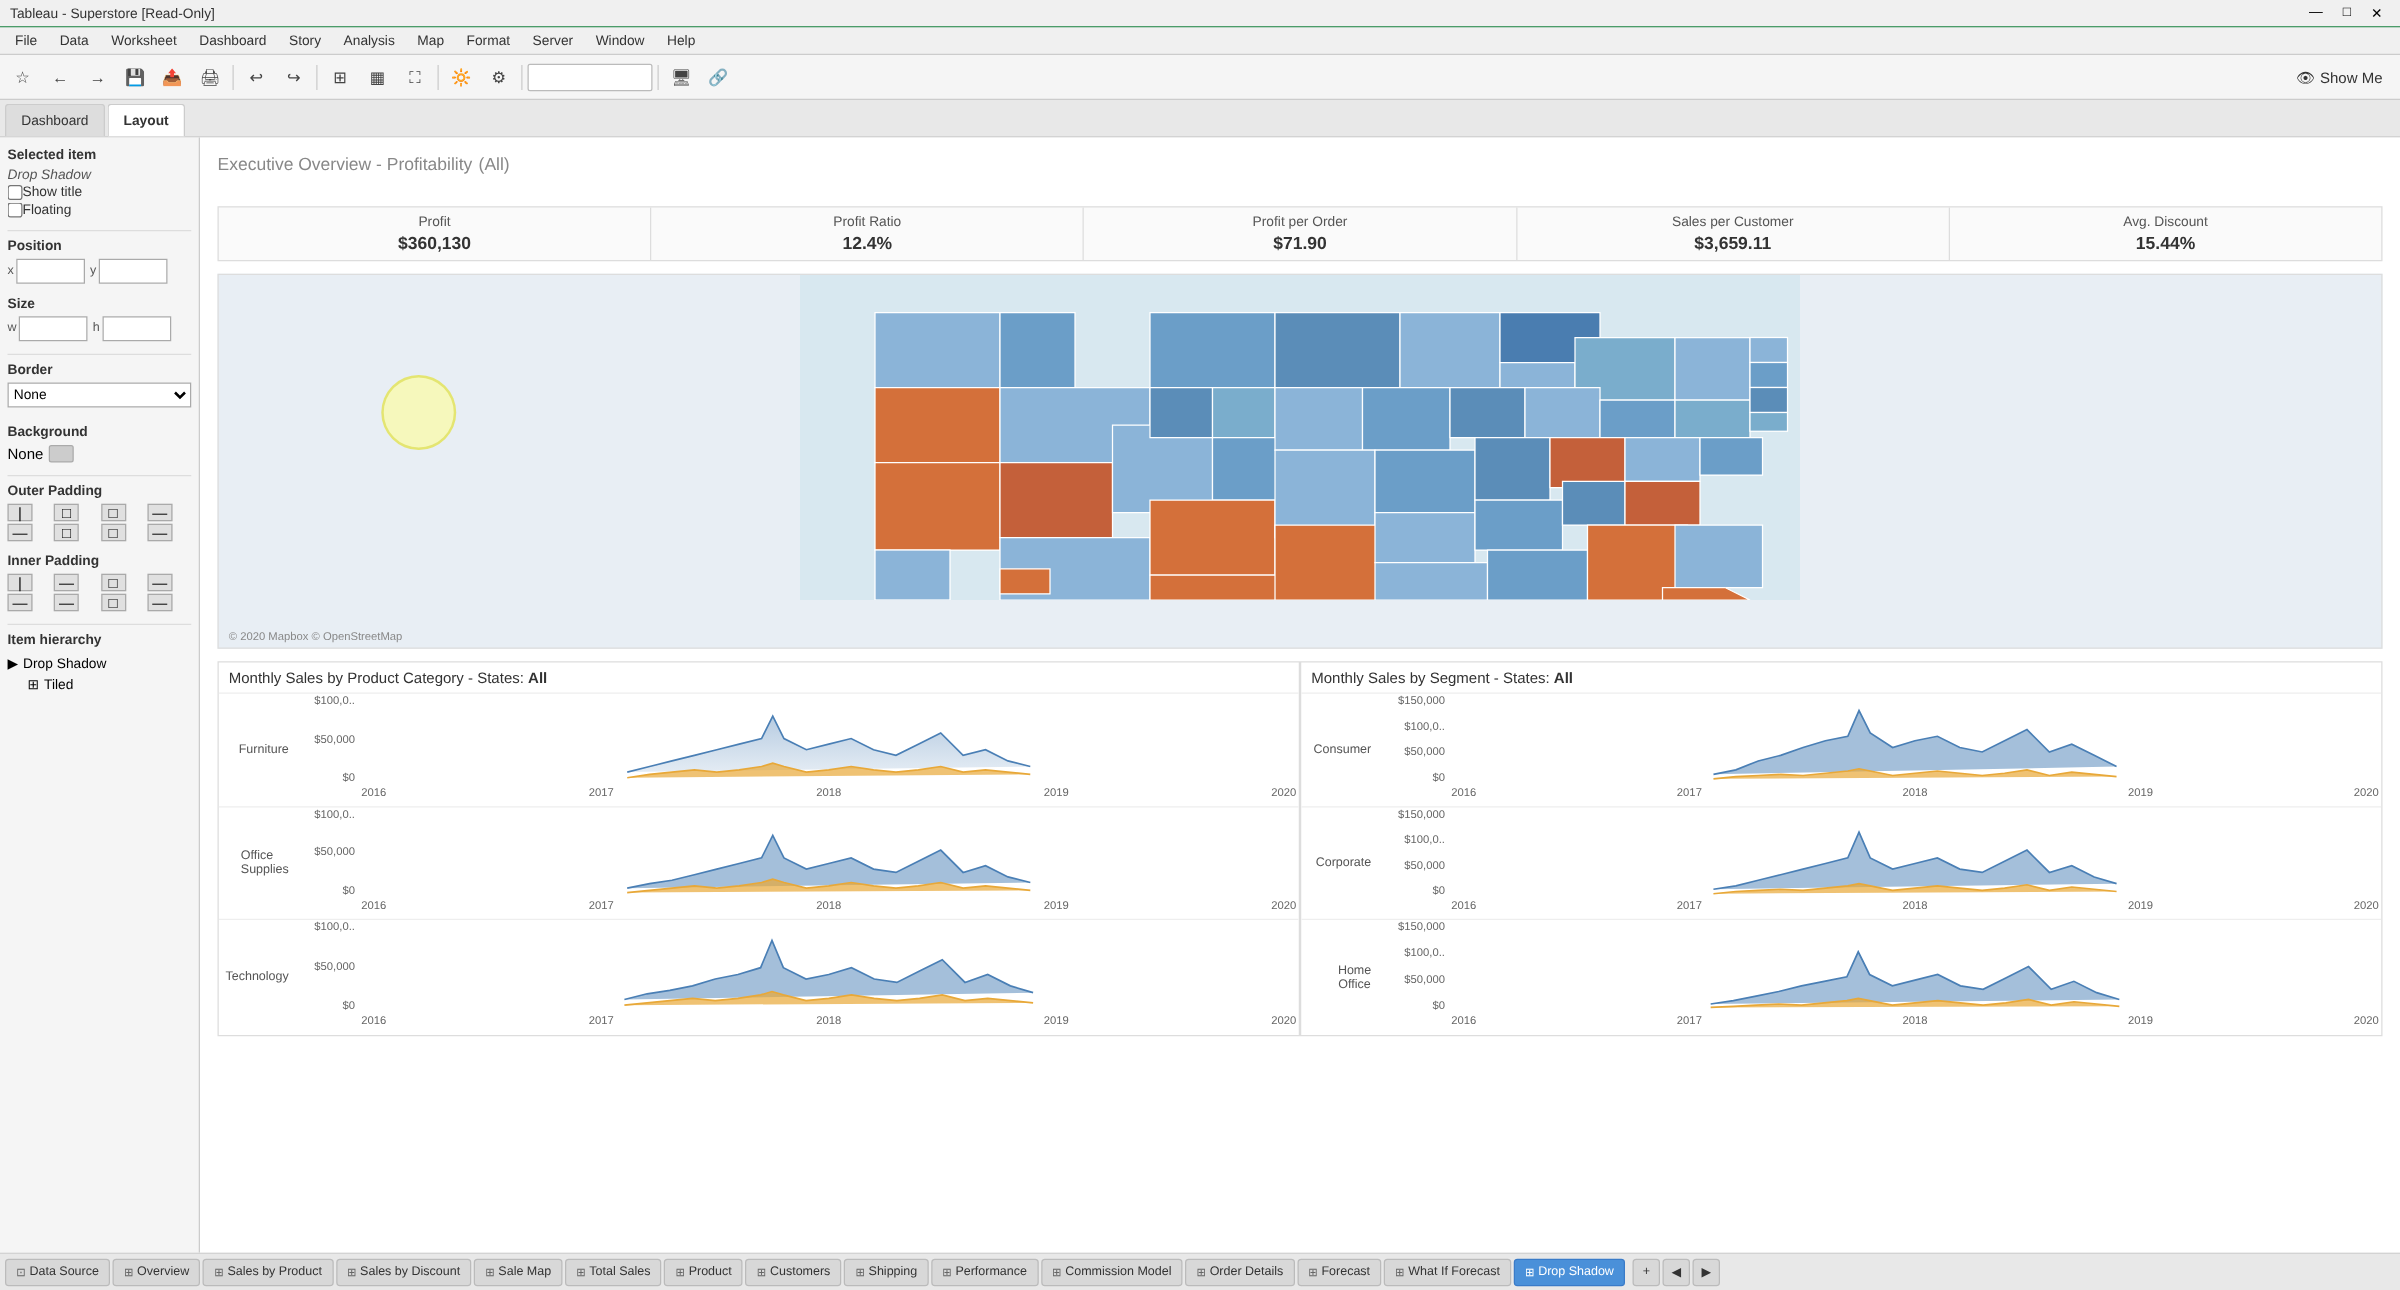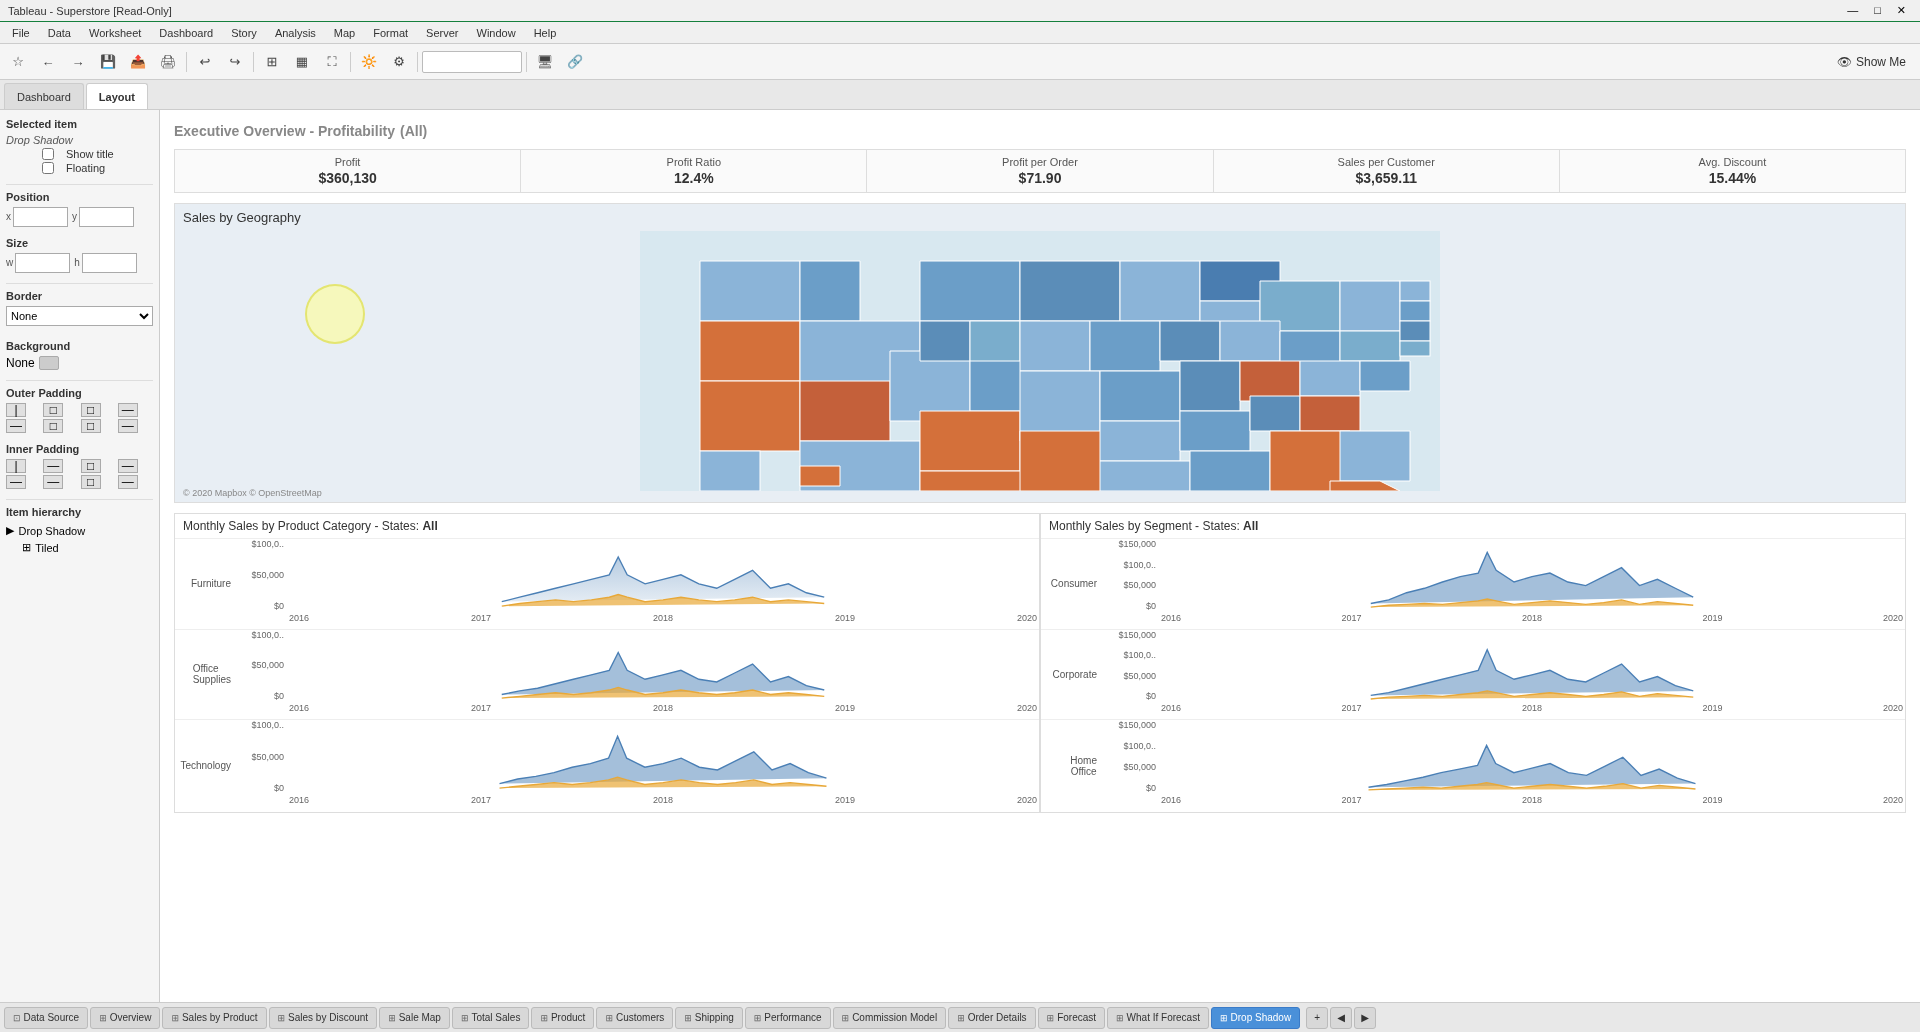--- a/index.html
+++ b/index.html
@@ -101,21 +101,21 @@
       width: 160px;
       background: #f5f5f5;
       border-right: 1px solid #ccc;
       padding: 8px 6px;
       overflow-y: auto;
       flex-shrink: 0;
     }
     .panel-section { margin-bottom: 10px; }
     .panel-label { font-size: 11px; font-weight: 700; color: #333; margin-bottom: 4px; }
     .panel-sublabel { font-size: 10px; color: #555; margin-bottom: 2px; }
-    .checkbox-row { display: flex; align-items: center; gap: 12px; font-size: 11px; color: #333; margin-bottom: 2px; margin-left: 36px; }
+    .checkbox-row { display: flex; align-items: center; gap: 0; font-size: 11px; color: #333; margin-bottom: 2px; }
     .checkbox-row input[type=checkbox] { width: 12px; height: 12px; }
 
     .input-row { display: flex; gap: 4px; align-items: center; margin-bottom: 4px; }
     .small-input {
       width: 55px;
       height: 20px;
       border: 1px solid #aaa;
       font-size: 11px;
       padding: 0 2px;
       background: #fff;
@@ -149,23 +149,23 @@
 
     
     .dashboard {
       padding: 10px 14px;
       height: 100%;
       overflow-y: auto;
     }
 
     .dashboard-title {
       font-size: 18px;
-      font-weight: 700;
+      font-weight: 400;
       color: #333;
-      margin-bottom: 8px;
+      margin-bottom: 24px;
     }
     .dashboard-title span { color: #888; font-size: 14px; }
 
     
     .kpi-row {
       display: flex;
       border: 1px solid #ddd;
       background: #fafafa;
       margin-bottom: 10px;
     }
@@ -509,21 +509,20 @@
           <div class="kpi-label">Sales per Customer</div>
           <div class="kpi-value">$3,659.11</div>
         </div>
         <div class="kpi-cell">
           <div class="kpi-label">Avg. Discount</div>
           <div class="kpi-value">15.44%</div>
         </div>
       </div>
 
       <div class="map-section">
-        <div class="map-title">Sales by Geography</div>
         <div class="highlight-circle"></div>
         <div class="map-canvas">
           <svg viewBox="0 0 800 260" class="us-map-svg" xmlns="http://www.w3.org/2000/svg">
 
             <rect width="800" height="260" fill="#d8e8f0"></rect>
 
             <polygon points="60,30 160,30 160,90 60,90" fill="#8bb4d8" stroke="#fff" stroke-width="1"></polygon>
             <polygon points="160,30 220,30 220,90 160,90" fill="#6b9ec8" stroke="#fff" stroke-width="1"></polygon>
             <polygon points="60,90 160,90 160,150 60,150" fill="#d4703a" stroke="#fff" stroke-width="1"></polygon>
             <polygon points="160,90 280,90 280,180 160,180" fill="#8bb4d8" stroke="#fff" stroke-width="1"></polygon>

